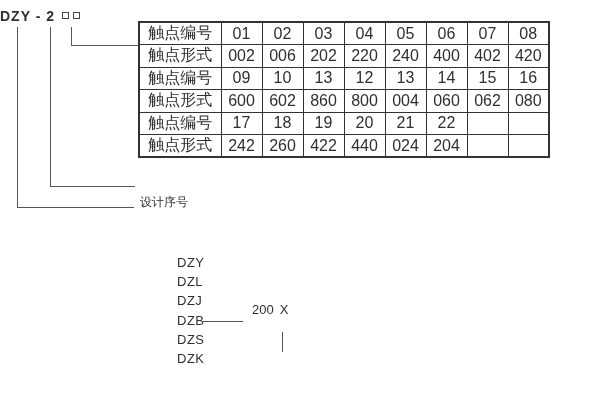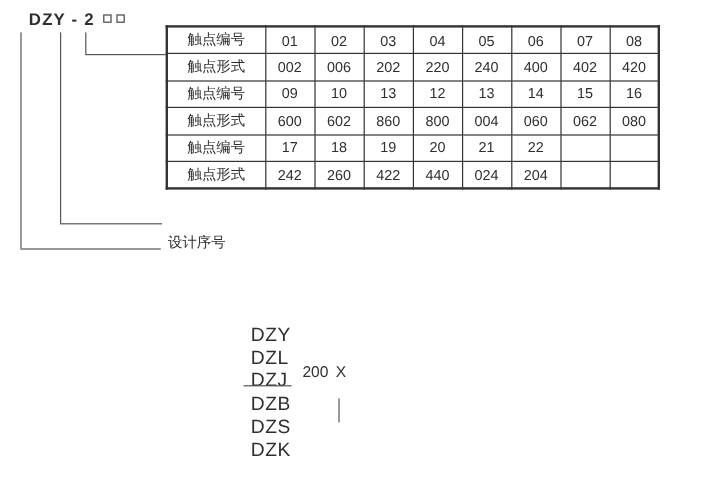--- a/index.html
+++ b/index.html
@@ -8,21 +8,21 @@
     position:relative;
     width:600px; height:400px;
     background:#ffffff;
     font-family:"Liberation Sans","DejaVu Sans",sans-serif;
     color:#2f2f2f;
     overflow:hidden;
   }
 
   
   .model-header {
-    position:absolute; left:24px; top:8px;
+    position:absolute; left:0; top:8px;
     display:flex; align-items:center;
     font-size:14px; font-weight:bold; letter-spacing:1px;
     color:#2f2f2f; height:15px;
   }
   .model-box {
     width:7px; height:7px;
     border:1.5px solid #444;
     display:inline-block; margin-left:4px;
     background:#fff;
   }
@@ -40,37 +40,37 @@
   
   table.contact {
     position:absolute; left:138px; top:21px;
     border-collapse:collapse; table-layout:fixed;
     border:2px solid #333;
   }
   table.contact td {
     border:1px solid #333;
     height:22.5px; padding:0;
     text-align:center; vertical-align:middle;
-    font-size:12px; color:#2f2f2f;
+    font-size:16px; color:#2f2f2f;
     width:41px;
   }
   table.contact td.lbl { width:82px; }
 
   
   .callout {
     position:absolute; font-size:12px; color:#2f2f2f;
     line-height:13px; white-space:nowrap;
   }
   .callout-design { left:140px; top:180px;margin-top:16px; }
   .callout-relay  { left:140px; top:201px; }
 
   
   .model-list {
-    position:absolute; left:177px; top:270px;
-    font-size:16px; color:#2f2f2f;margin-left:32px;
+    position:absolute; left:177px; top:253px;
+    font-size:13px; color:#2f2f2f;
   }
   .model-list .item { height:19.2px; line-height:19.2px; letter-spacing:0.5px; }
 
   .dzb-line { left:203px; top:321px; width:40px; height:1px; }
   .dzb-suffix {
     position:absolute; left:252px; top:303px;
     font-size:13px; color:#2f2f2f; line-height:13px; white-space:nowrap;
   }
   .dzb-suffix .variant { margin-left:6px; }
   .variant-vline { left:282px; top:332px; width:1px; height:20px; }

